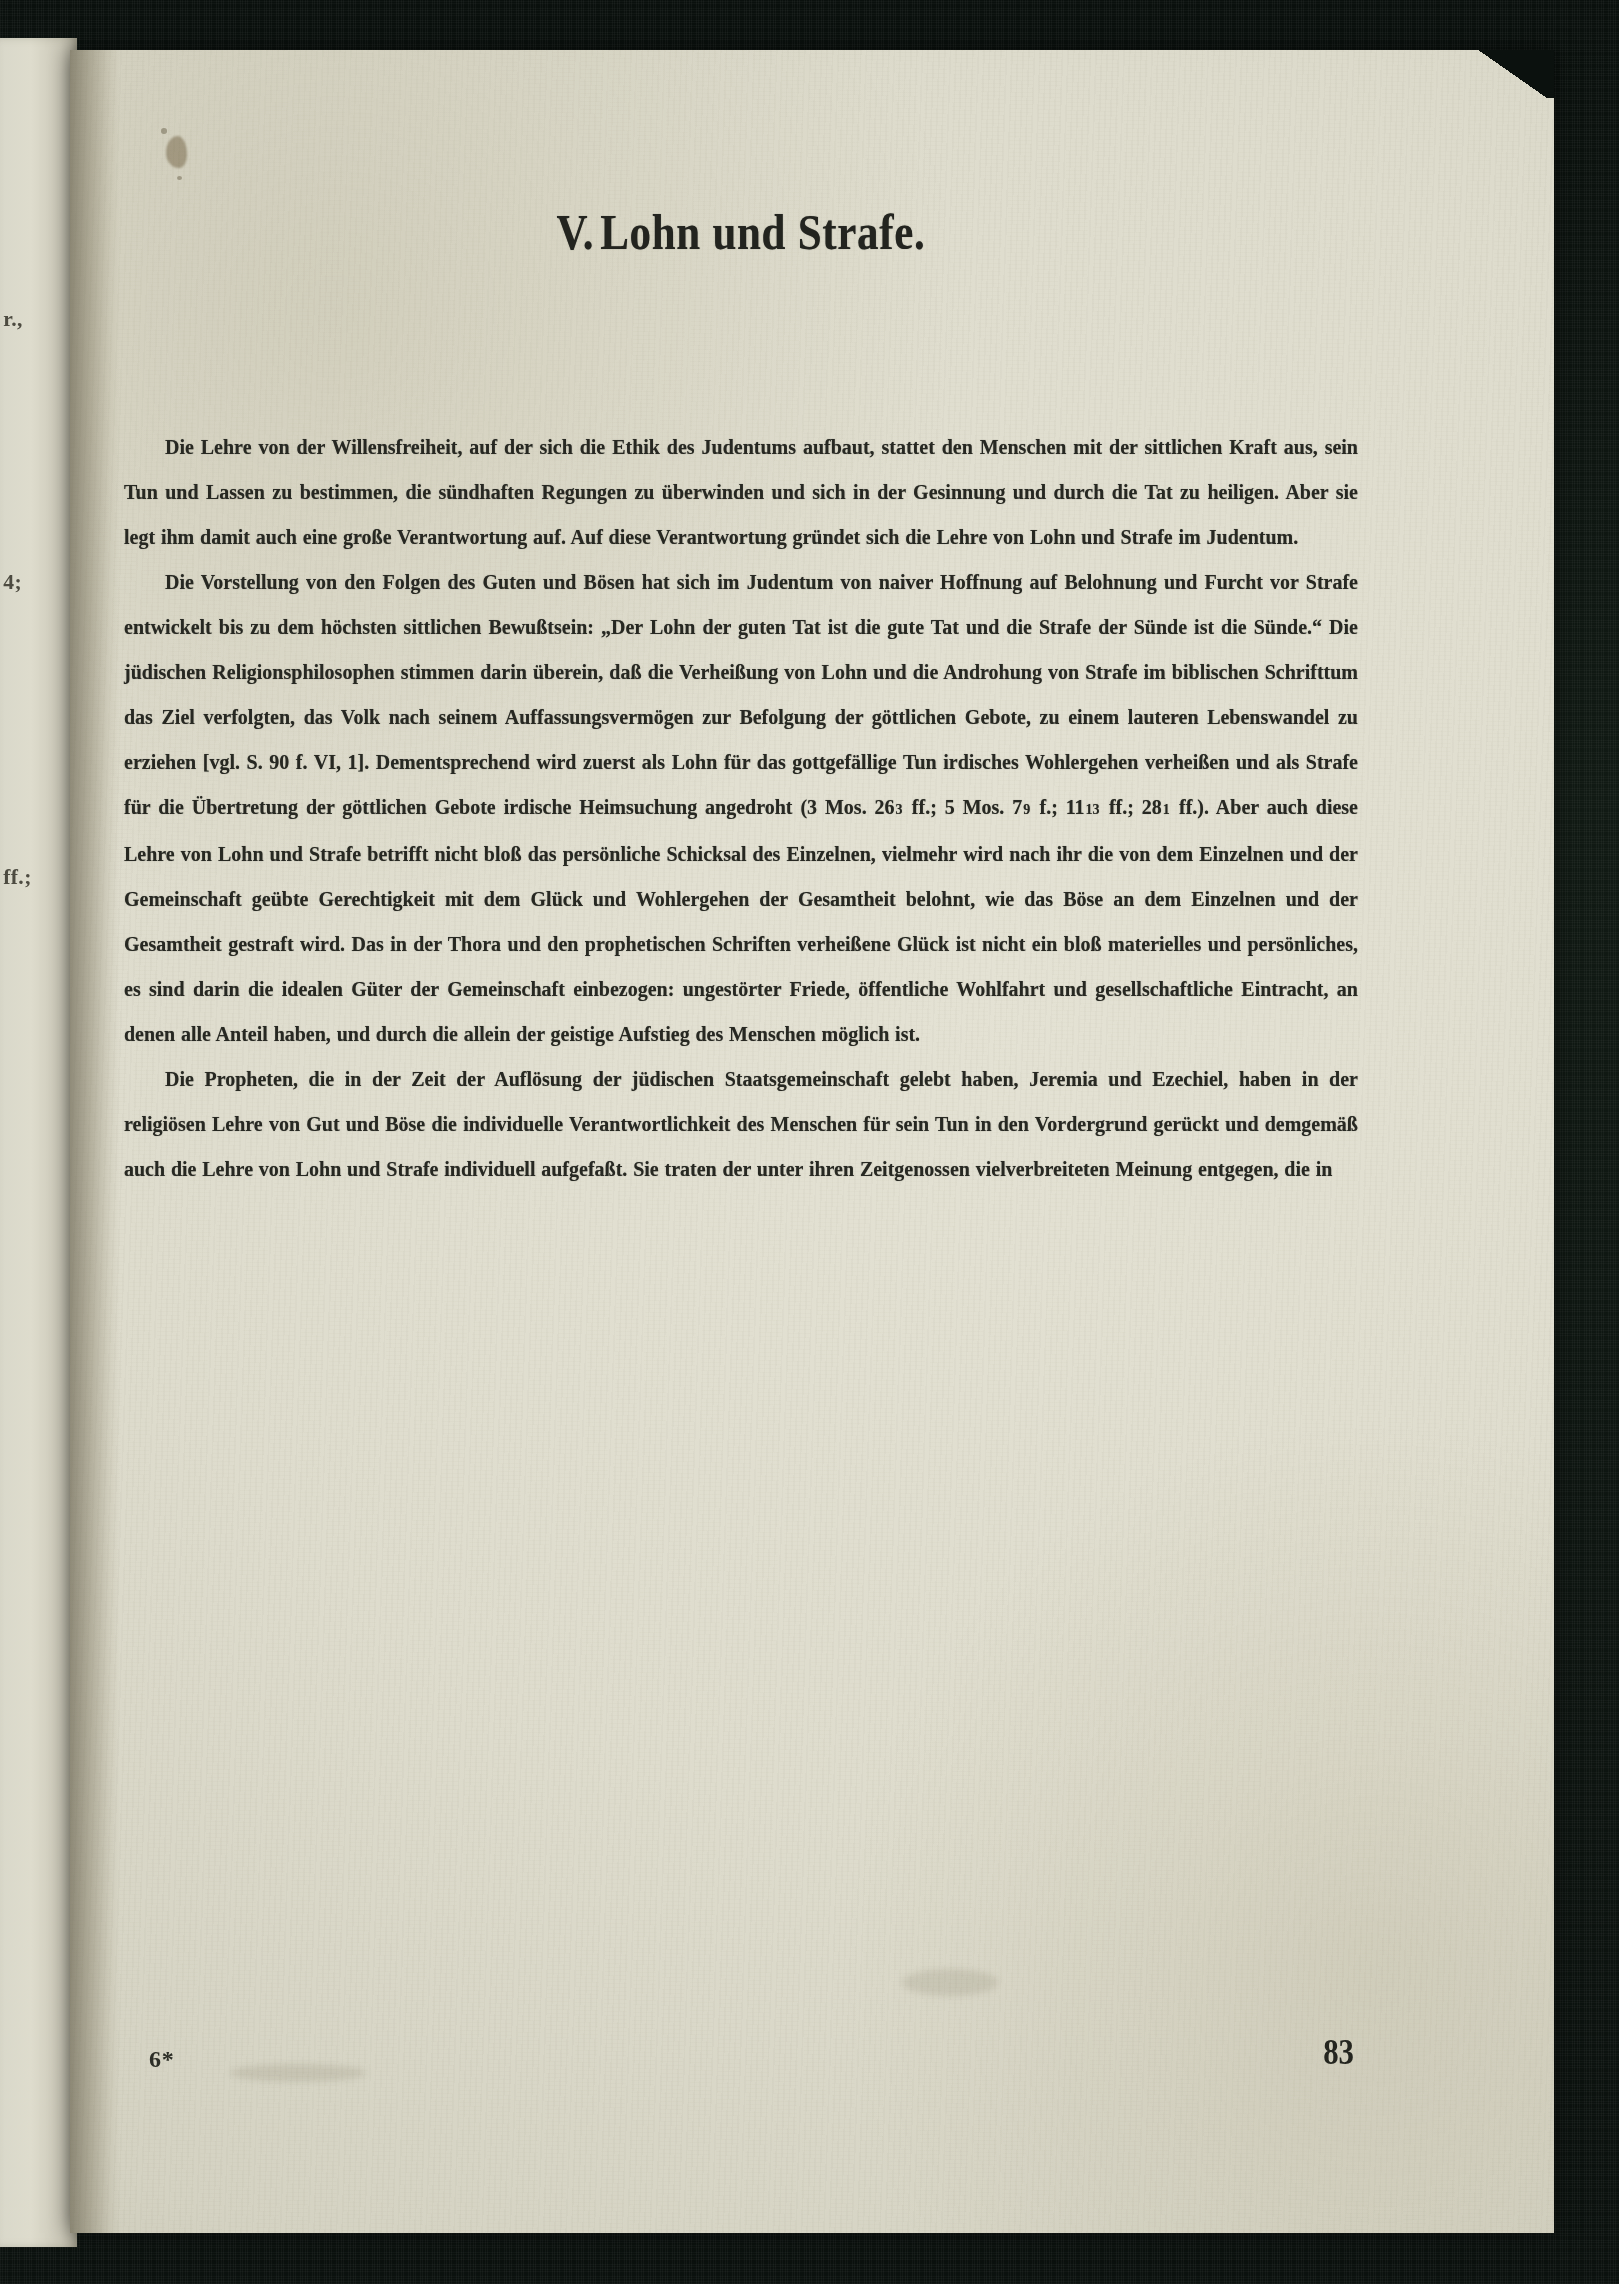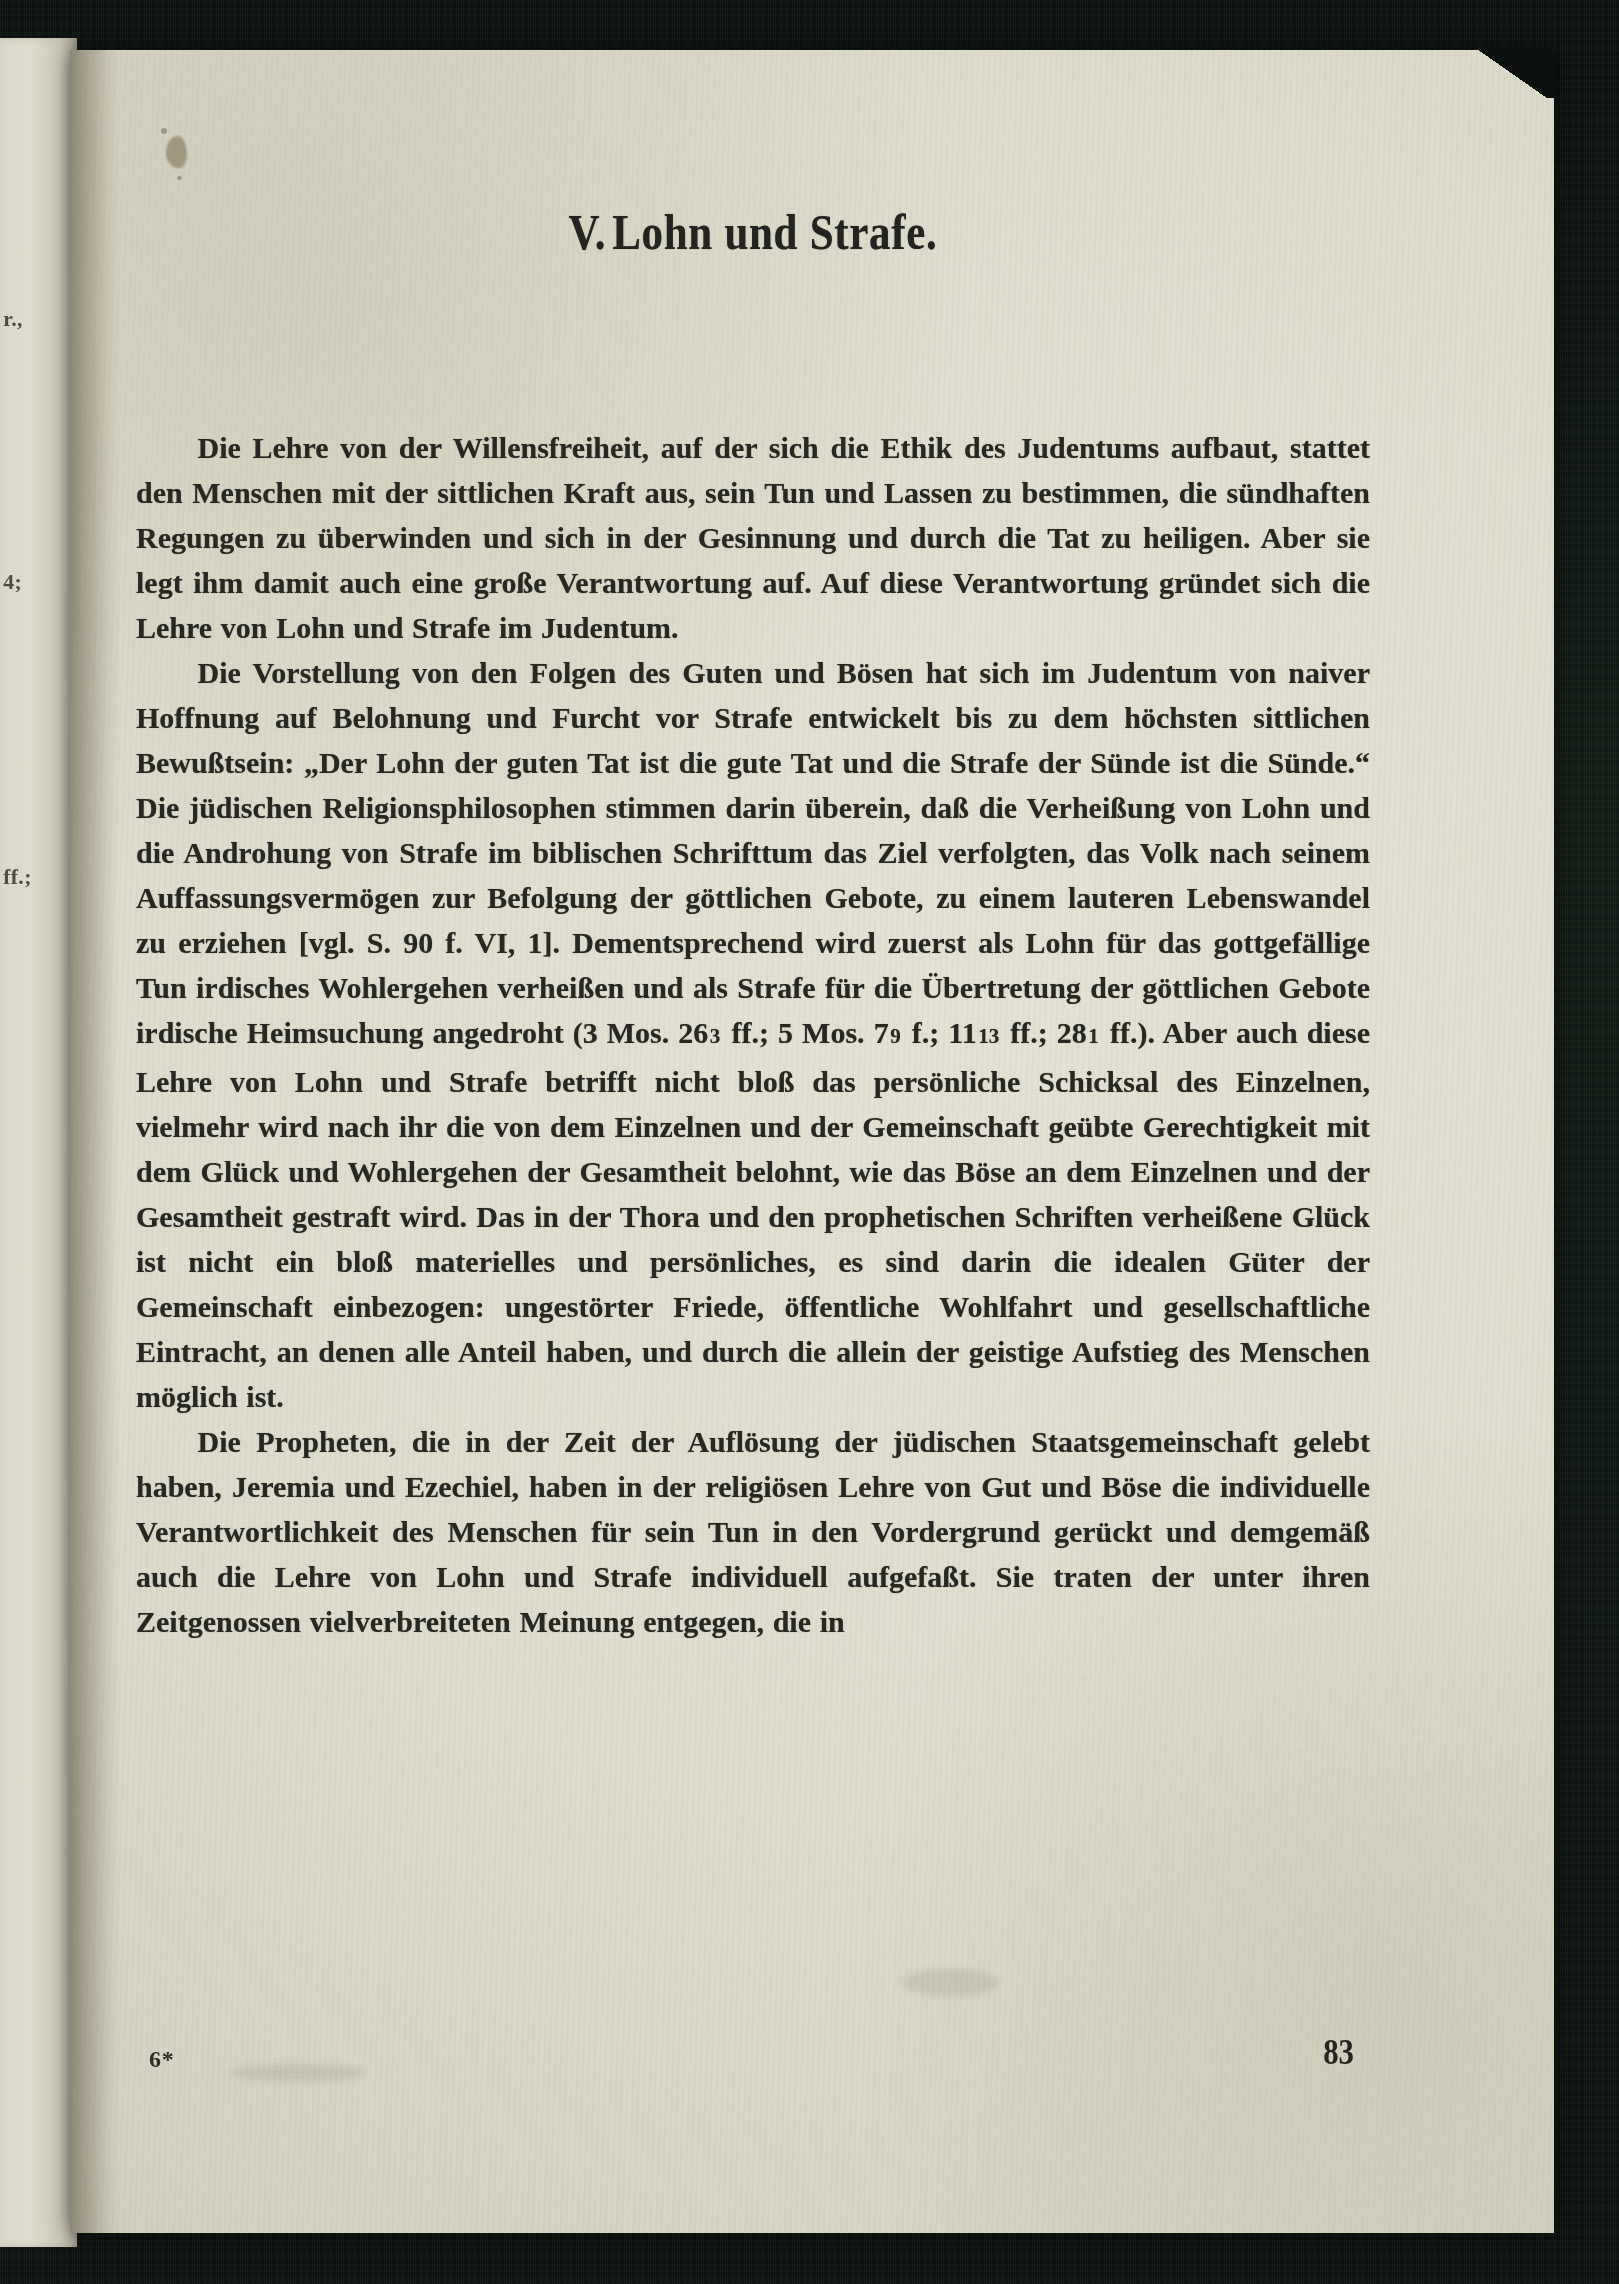--- a/index.html
+++ b/index.html
@@ -94,21 +94,21 @@
     font-size: 21.6px;
     color: #3a382e;
     letter-spacing: 0.4px;
     opacity: .88;
     white-space: nowrap;
   }
 
   
   .textblock {
     position: absolute;
-    left: 136px;
+    left: 124px;
     top: 206px;
     width: 1234px;
   }
 
   .chapter-title {
     margin: 0 0 0 0;
     padding: 0;
     text-align: center;
     font-family: "Liberation Serif", "DejaVu Serif", serif;
     font-weight: 700;
@@ -118,21 +118,21 @@
     color: #23241f;
     transform: scaleX(.86);
     transform-origin: 50% 50%;
     text-shadow: 0 0 1px rgba(35,36,31,.55);
   }
   .chapter-title .num { margin-right: .14em; }
 
   .body {
     margin-top: 166px;
     font-weight: 700;
-    font-size: 30px;
+    font-size: 20px;
     line-height: 45px;
     color: #272822;
     text-align: justify;
     text-justify: inter-word;
     -webkit-hyphens: none;
     hyphens: none;
     word-spacing: .04em;
     text-shadow: 0 0 0.9px rgba(40,41,35,.5);
   }
 

